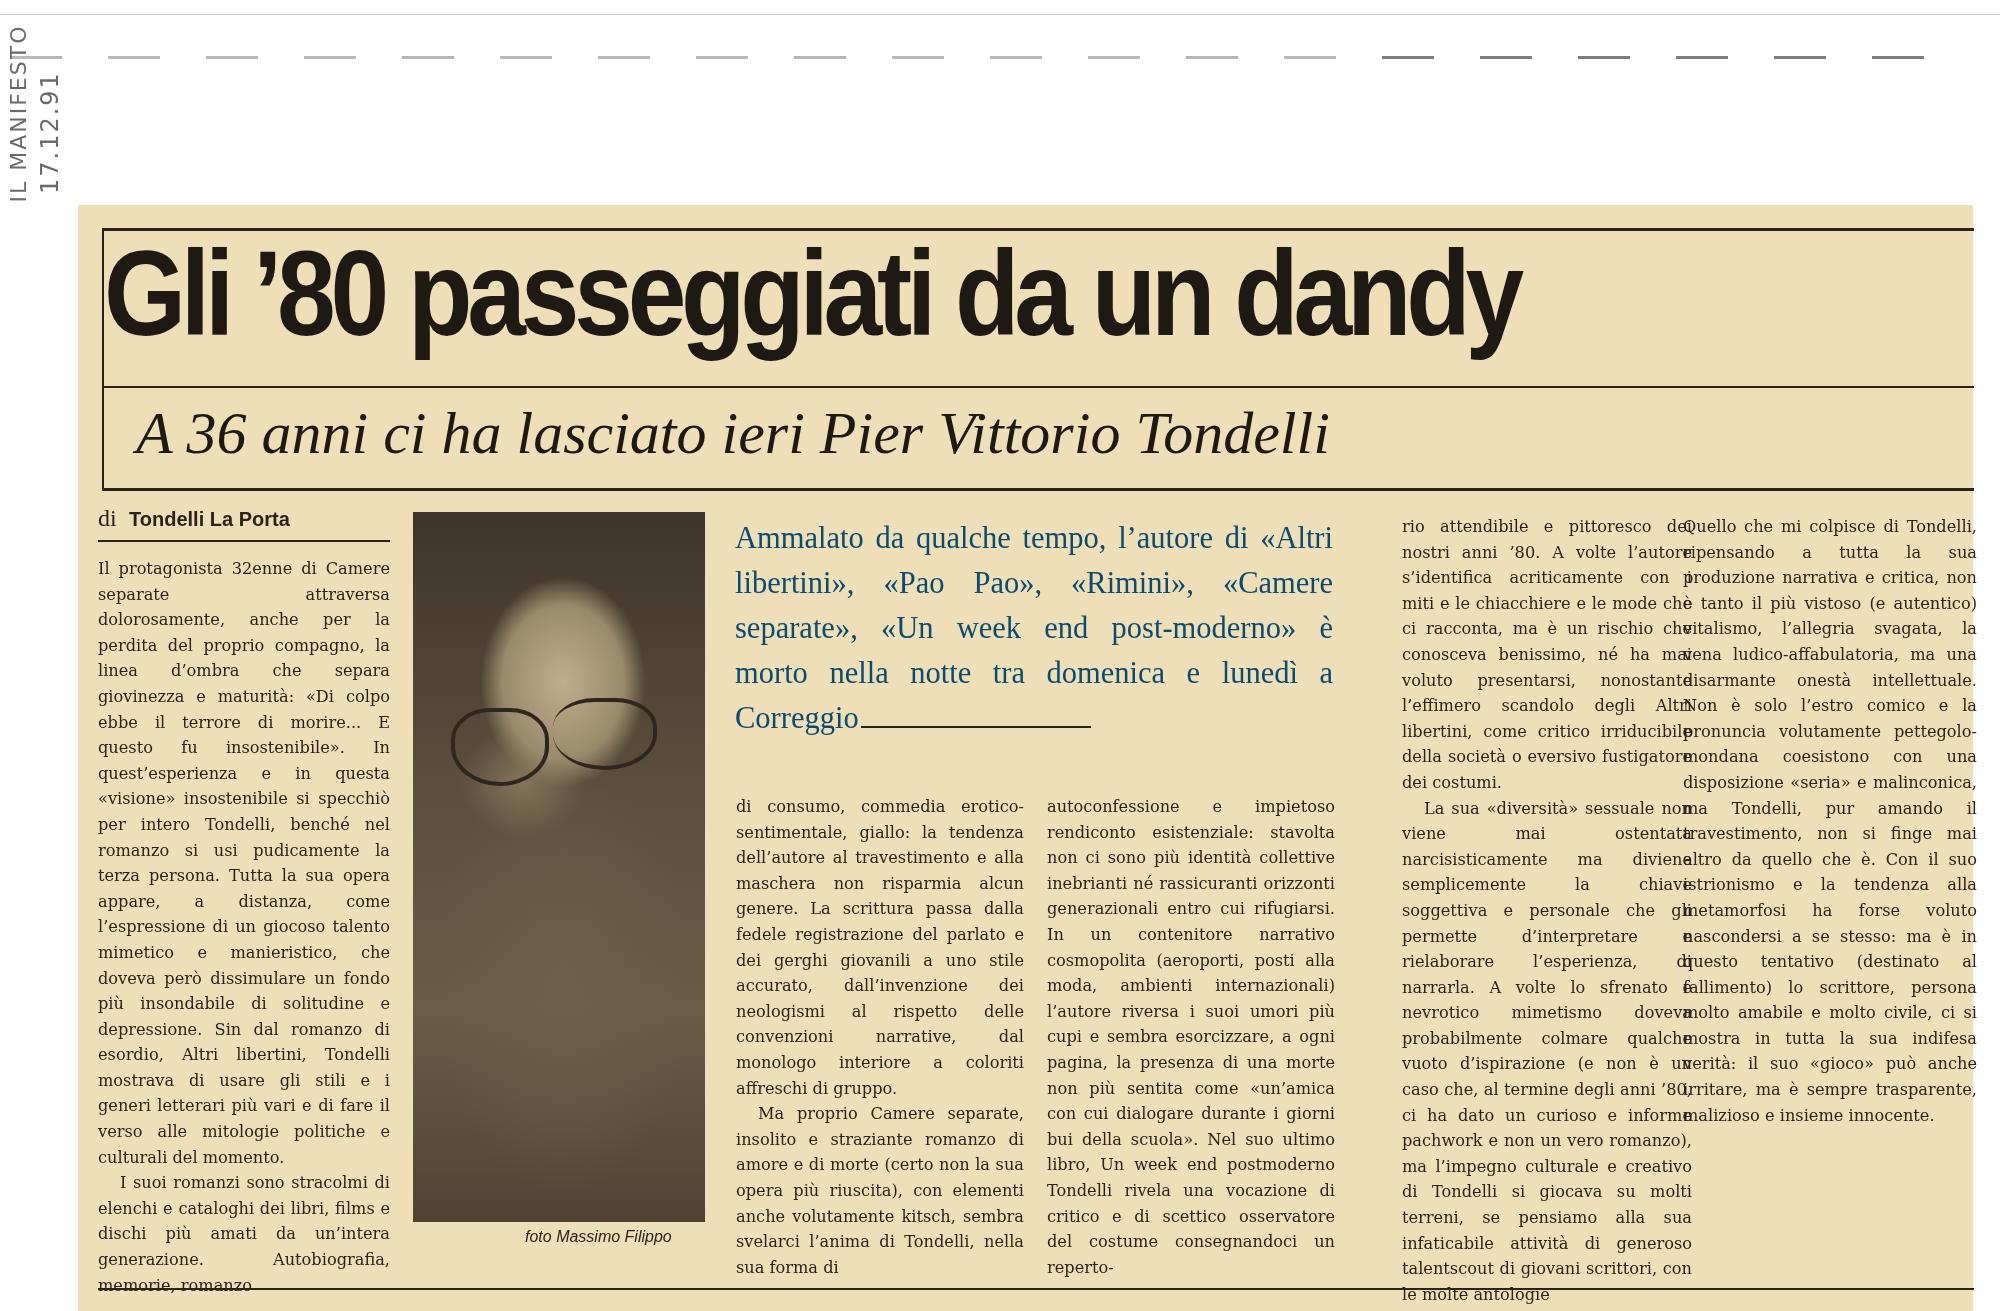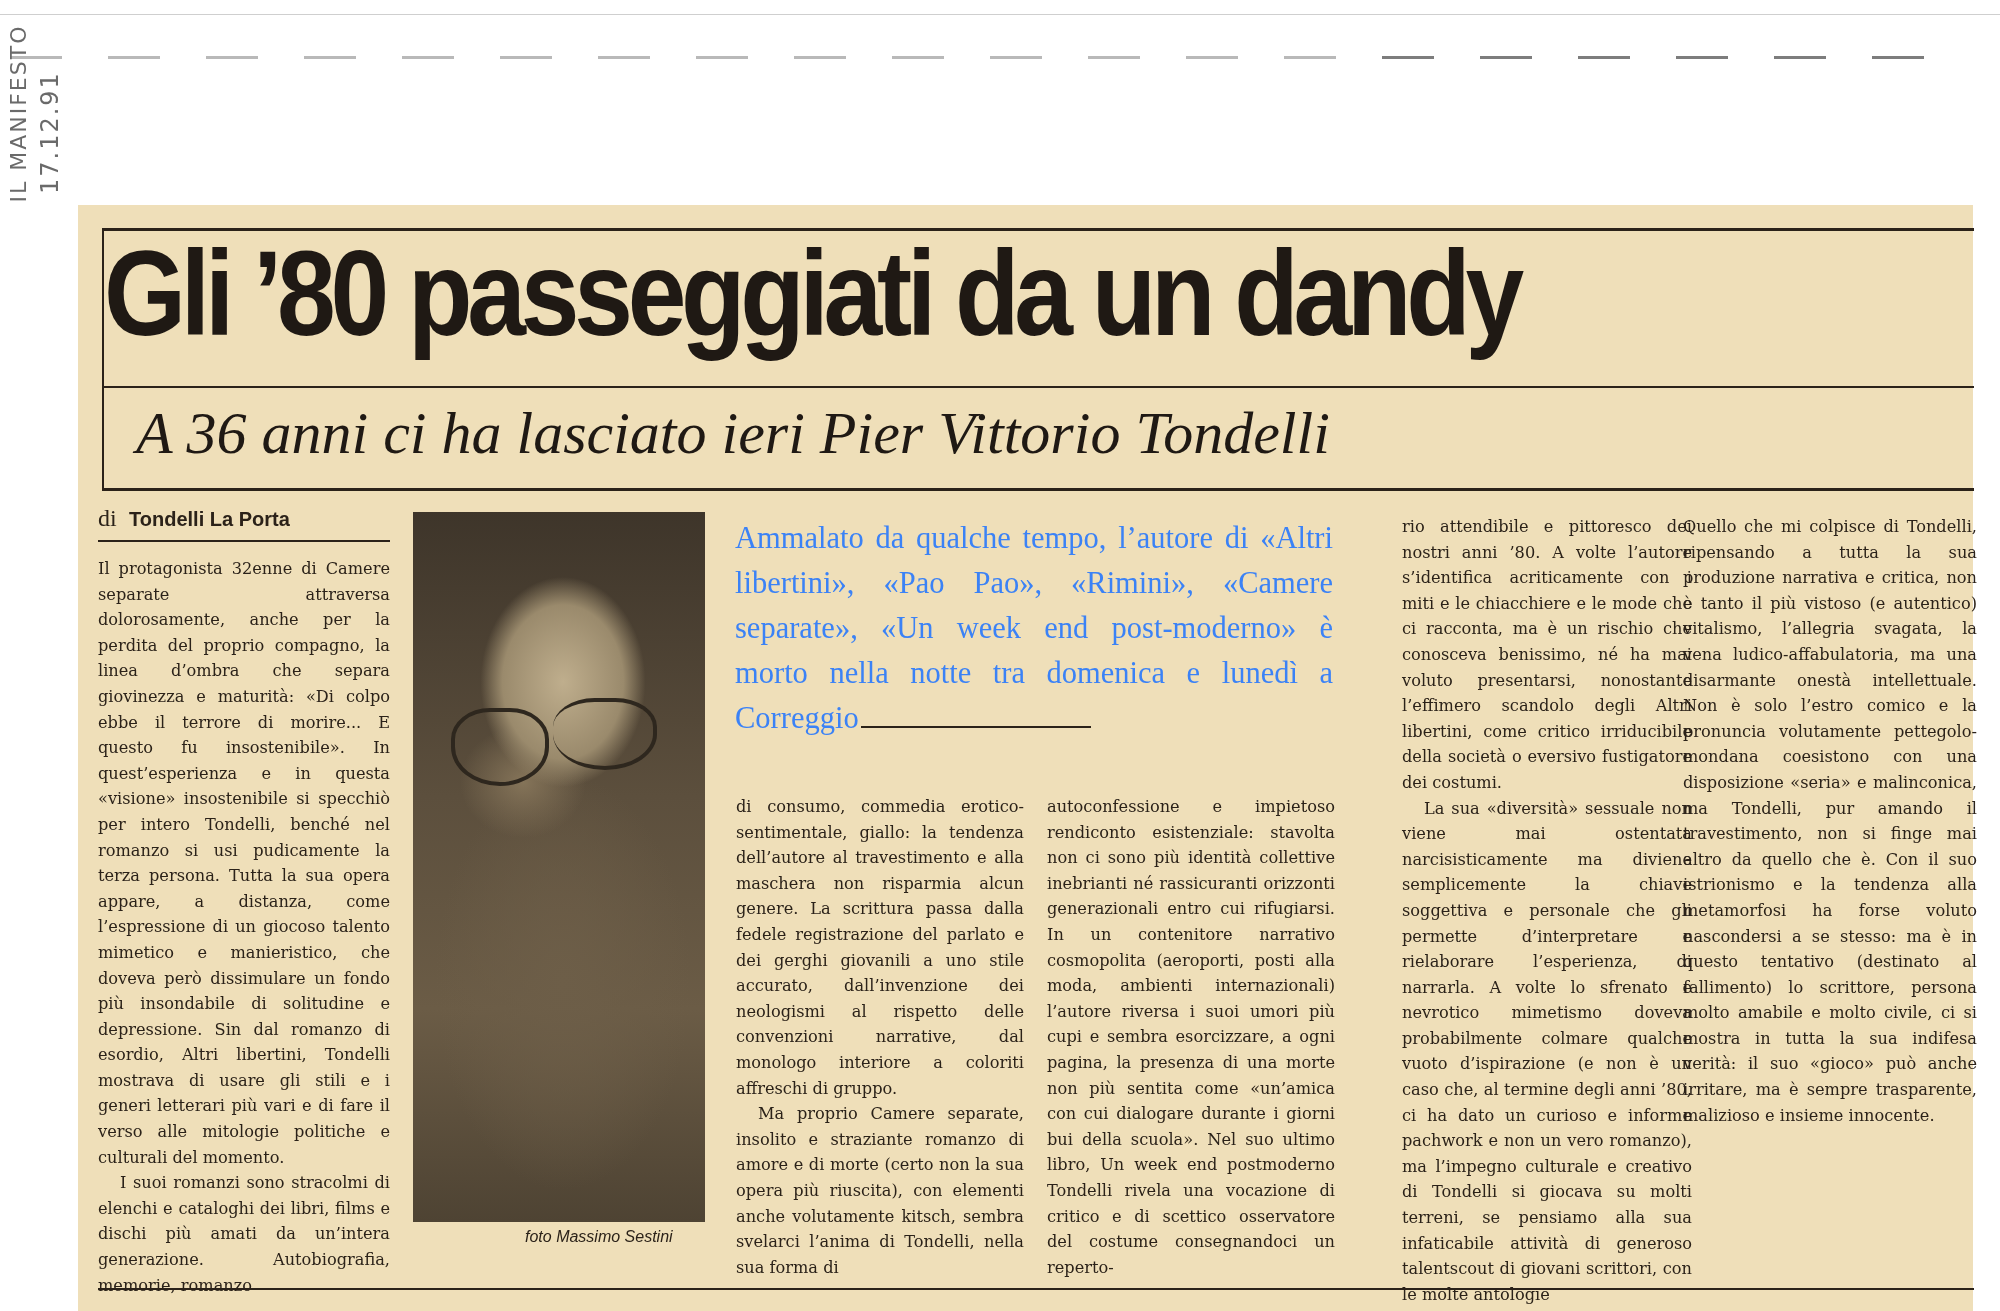--- a/index.html
+++ b/index.html
@@ -64,21 +64,21 @@
     position:absolute; left:140px; top:186px; width:100px; height:64px;
     border:4px solid #2e271e; border-radius:40% 40% 50% 50%; border-left:none;
   }
   .caption {
     position:absolute; left:525px; top:1228px;
     font-family:"Liberation Sans", sans-serif; font-style:italic; font-size:16px; color:#2b2219;
   }
   .lead {
     position:absolute; left:735px; top:516px; width:598px;
     font-family:"Liberation Serif", serif; font-size:30.5px; line-height:45px;
-    text-align:justify; color:#3b82f6;
+    text-align:justify; color:#0c4a6e;
   }
   .lead .tail { display:inline-block; width:230px; border-bottom:2px solid #2b2219; vertical-align:baseline; margin-left:2px; }
 </style>
 </head>
 <body>
 
 <div>
   <div class="topline"></div>
   <div class="dashes">
     <div class="dash"></div>
@@ -126,21 +126,21 @@
 
   <div class="col" style="left:98px;top:556px;width:292px;">
     <p>Il protagonista 32enne di Camere separate attraversa dolorosamente, anche per la perdita del proprio compagno, la linea d’ombra che separa giovinezza e maturità: «Di colpo ebbe il terrore di morire... E questo fu insostenibile». In quest’esperienza e in questa «visione» insostenibile si specchiò per intero Tondelli, benché nel romanzo si usi pudicamente la terza persona. Tutta la sua opera appare, a distanza, come l’espressione di un giocoso talento mimetico e manieristico, che doveva però dissimulare un fondo più insondabile di solitudine e depressione. Sin dal romanzo di esordio, Altri libertini, Tondelli mostrava di usare gli stili e i generi letterari più vari e di fare il verso alle mitologie politiche e culturali del momento.</p>
     <p>I suoi romanzi sono stracolmi di elenchi e cataloghi dei libri, films e dischi più amati da un’intera generazione. Autobiografia, memorie, romanzo</p>
   </div>
 
   <div class="photo">
     <div class="glasses"></div>
     <div class="glasses2"></div>
   </div>
-  <div class="caption">foto Massimo Sestini</div>
+  <div class="caption">foto Massimo Filippo</div>
 
   <div class="lead">
     <span>Ammalato da qualche tempo, l’autore di «Altri libertini», «Pao Pao», «Rimini», «Camere separate», «Un week end post-moderno» è morto nella notte tra domenica e lunedì a Correggio</span><span class="tail"></span>
   </div>
 
   <div class="col" style="left:736px;top:794px;width:288px;">
     <p>di consumo, commedia erotico-sentimentale, giallo: la tendenza dell’autore al travestimento e alla maschera non risparmia alcun genere. La scrittura passa dalla fedele registrazione del parlato e dei gerghi giovanili a uno stile accurato, dall’invenzione dei neologismi al rispetto delle convenzioni narrative, dal monologo interiore a coloriti affreschi di gruppo.</p>
     <p>Ma proprio Camere separate, insolito e straziante romanzo di amore e di morte (certo non la sua opera più riuscita), con elementi anche volutamente kitsch, sembra svelarci l’anima di Tondelli, nella sua forma di</p>
   </div>
 

